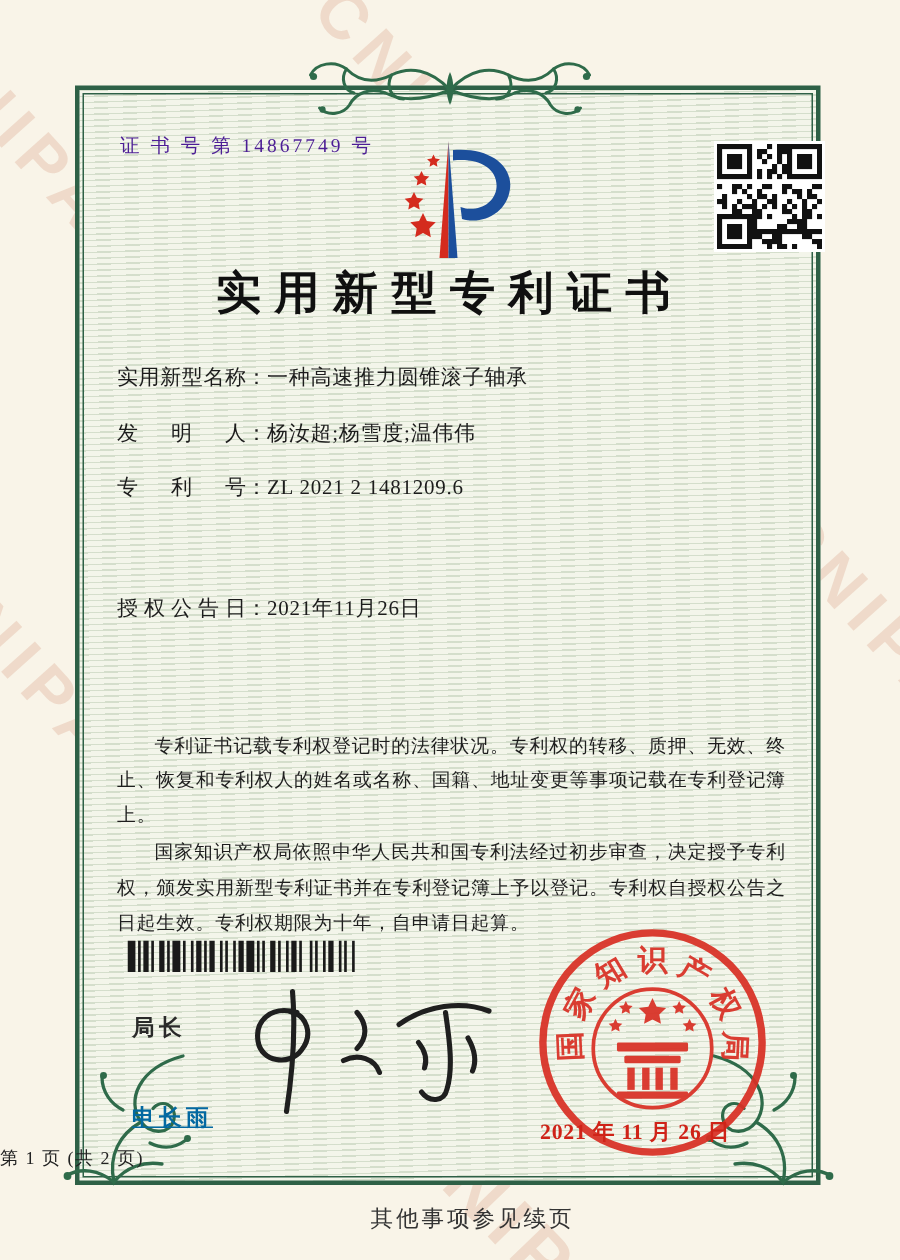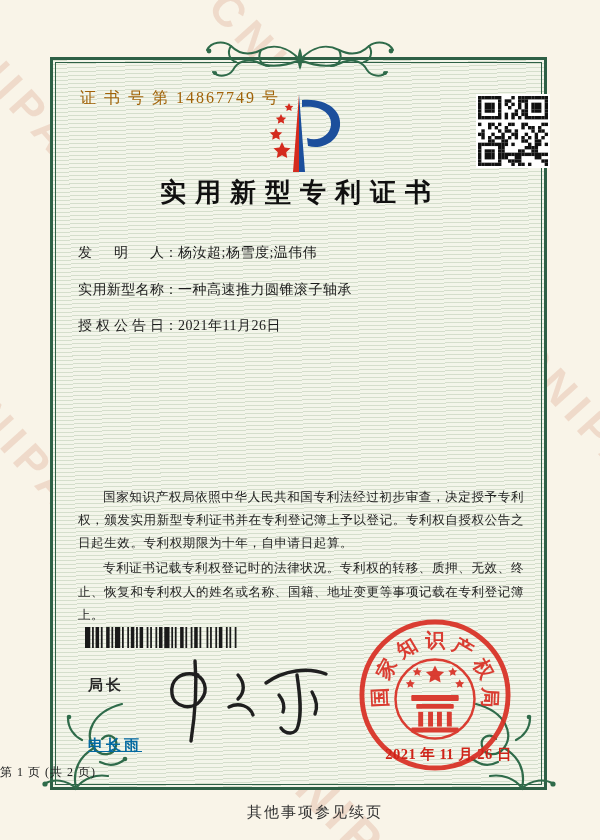--- a/index.html
+++ b/index.html
@@ -29,59 +29,59 @@
       #f3f5ea;
   }
   .frame::before{
     content:"";position:absolute;inset:2px;border:1px solid #2e6046;
   }
   .ornament{position:absolute;z-index:2;pointer-events:none;}
   
   .content{position:absolute;inset:0;z-index:3;}
   .cert-no{
     position:absolute;left:80px;top:88px;
-    font-size:16px;letter-spacing:2px;color:#a16207;
+    font-size:13px;letter-spacing:2px;color:#4c1d95;
   }
   .logo{position:absolute;left:252px;top:92px;width:96px;height:84px;}
   .qr{position:absolute;left:476px;top:94px;width:70px;height:70px;background:#fff;padding:2px;}
   .title{
     position:absolute;left:0;top:175px;width:600px;text-align:center;
-    font-size:26px;font-weight:700;letter-spacing:9px;color:#101010;
+    font-size:30px;font-weight:700;letter-spacing:9px;color:#101010;
   }
   .fields{position:absolute;left:78px;top:243px;width:448px;font-size:14px;}
   .frow{margin-bottom:16.5px;white-space:nowrap;line-height:20px;}
   .flabel{
     display:inline-block;width:86px;vertical-align:top;
     text-align:justify;text-align-last:justify;letter-spacing:0;
   }
   .fcolon{display:inline-block;width:14px;}
   .fvalue{letter-spacing:.5px;}
   .frow-double{display:flex;}
-  .fcell-left{width:234px;}
+  .fcell-left{width:234px;margin-top:44px;}
   .paras{
     position:absolute;left:78px;top:486px;width:446px;
     font-size:12.5px;line-height:1.85;letter-spacing:.6px;color:#1e1e1e;
     text-align:justify;
   }
   .paras p{margin:0 0 2px 0;text-indent:2em;}
   .barcode{position:absolute;left:85px;top:627px;width:155px;height:21px;}
   .sig-title{
     position:absolute;left:88px;top:676px;
     font-family:Liberation Mono, monospace;
     font-size:15px;font-weight:700;letter-spacing:3px;color:#2a2a2a;
   }
   .sig-name{
     position:absolute;left:88px;top:736px;
     font-family:"Liberation Sans","DejaVu Sans",sans-serif;
     font-size:15px;font-weight:700;letter-spacing:3px;color:#0369a1;text-decoration:underline;
   }
   .signature{position:absolute;left:158px;top:655px;width:182px;height:92px;}
   .seal{position:absolute;left:356px;top:616px;width:158px;height:158px;opacity:.93;}
   .seal-date{
-    position:absolute;left:360px;top:745px;width:152px;text-align:right;
+    position:absolute;left:360px;top:745px;width:152px;text-align:left;
     font-size:14.5px;font-weight:600;letter-spacing:.5px;color:#cf2318;z-index:4;
   }
   .page-no{
     position:absolute;left:0;top:764px;width:600px;text-align:left;
     font-size:12px;letter-spacing:1px;color:#222;
   }
   .cont-note{
     position:absolute;left:0;top:803px;width:600px;text-align:center;
     font-size:15px;letter-spacing:2px;color:#333;padding-left:15px;
   }
@@ -367,35 +367,38 @@
       <rect x="20" y="14" width="1.02" height="1.02" fill="#111"></rect>
       <rect x="20" y="17" width="1.02" height="1.02" fill="#111"></rect>
       <rect x="20" y="19" width="1.02" height="1.02" fill="#111"></rect>
       <rect x="20" y="20" width="1.02" height="1.02" fill="#111"></rect>
     </svg>
 
   <div class="title">实用新型专利证书</div>
 
   <div class="fields">
     <div class="frow">
+      <span class="flabel">实用新型名称</span><span class="fcolon">：</span><span class="fvalue">一种高速推力圆锥滚子轴承</span>
+    </div>
+    <div class="frow">
       <span class="flabel">发明人</span><span class="fcolon">：</span><span class="fvalue">杨汝超;杨雪度;温伟伟</span>
     </div>
     <div class="frow">
-      <span class="flabel">实用新型名称</span><span class="fcolon">：</span><span class="fvalue">一种高速推力圆锥滚子轴承</span>
+      <span class="flabel">专利号</span><span class="fcolon">：</span><span class="fvalue">ZL 2021 2 1481209.6</span>
     </div>
     <div class="frow frow-double">
       <div class="fcell-left">
         <span class="flabel">授权公告日</span><span class="fcolon">：</span><span class="fvalue">2021年11月26日</span>
       </div>
     </div>
   </div>
 
   <div class="paras">
+    <p>专利证书记载专利权登记时的法律状况。专利权的转移、质押、无效、终止、恢复和专利权人的姓名或名称、国籍、地址变更等事项记载在专利登记簿上。</p>
     <p>国家知识产权局依照中华人民共和国专利法经过初步审查，决定授予专利权，颁发实用新型专利证书并在专利登记簿上予以登记。专利权自授权公告之日起生效。专利权期限为十年，自申请日起算。</p>
-    <p>专利证书记载专利权登记时的法律状况。专利权的转移、质押、无效、终止、恢复和专利权人的姓名或名称、国籍、地址变更等事项记载在专利登记簿上。</p>
   </div>
 
   <svg class="barcode" id="barcode-svg" viewBox="0 0 155 21" preserveAspectRatio="none">
       <rect x="0" y="0" width="5.284090909090909" height="21" fill="#1a1a1a"></rect>
       <rect x="7.045454545454546" y="0" width="1.7613636363636365" height="21" fill="#1a1a1a"></rect>
       <rect x="10.568181818181818" y="0" width="3.522727272727273" height="21" fill="#1a1a1a"></rect>
       <rect x="15.852272727272728" y="0" width="1.7613636363636365" height="21" fill="#1a1a1a"></rect>
       <rect x="21.136363636363637" y="0" width="3.522727272727273" height="21" fill="#1a1a1a"></rect>
       <rect x="26.420454545454547" y="0" width="1.7613636363636365" height="21" fill="#1a1a1a"></rect>
       <rect x="29.94318181818182" y="0" width="5.284090909090909" height="21" fill="#1a1a1a"></rect>

